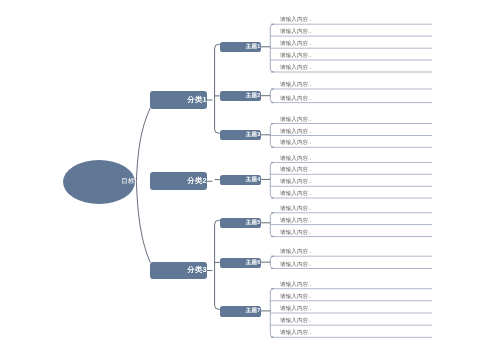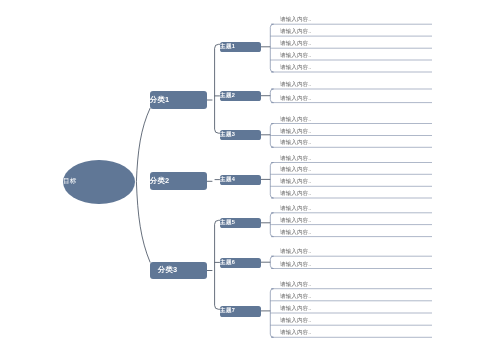--- a/index.html
+++ b/index.html
@@ -2,21 +2,21 @@
 <html><head>
 <meta charset="utf-8">
 <title>Mind Map</title>
 <style>
   html, body { margin:0; padding:0; background:#ffffff; }
   body { width:503px; height:356px; overflow:hidden;
          font-family:"Liberation Sans", sans-serif; }
   #stage { position:relative; width:503px; height:356px; background:#ffffff; }
   #wires { position:absolute; left:0; top:0; width:503px; height:356px; }
   .node { position:absolute; box-sizing:border-box; color:#ffffff;
-          display:flex; align-items:center; justify-content:flex-start;
+          display:flex; align-items:center; justify-content:flex-end;
           white-space:nowrap; }
   .root-node { border-radius:50%; font-size:6.6px; letter-spacing:0.1px; }
   .cat-node  { border-radius:3px; font-size:7.4px; font-weight:bold; letter-spacing:0.2px; }
   .topic-node{ border-radius:2.6px; font-size:5.6px; font-weight:bold; letter-spacing:0.2px; }
   .leaf-text { position:absolute; white-space:nowrap; font-size:5.6px;
                color:#636363; letter-spacing:0.05px; }
 </style>
 </head>
 <body>
 

